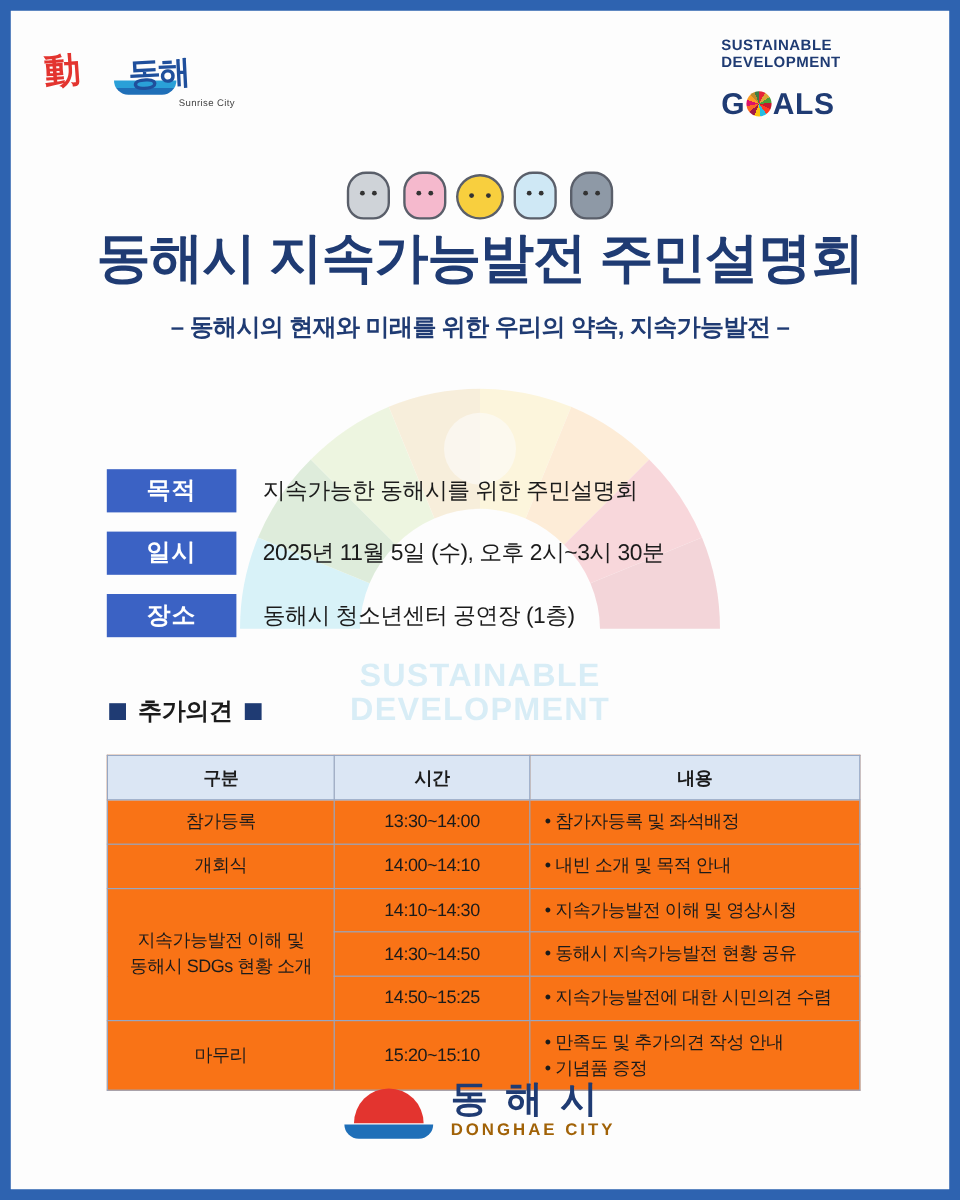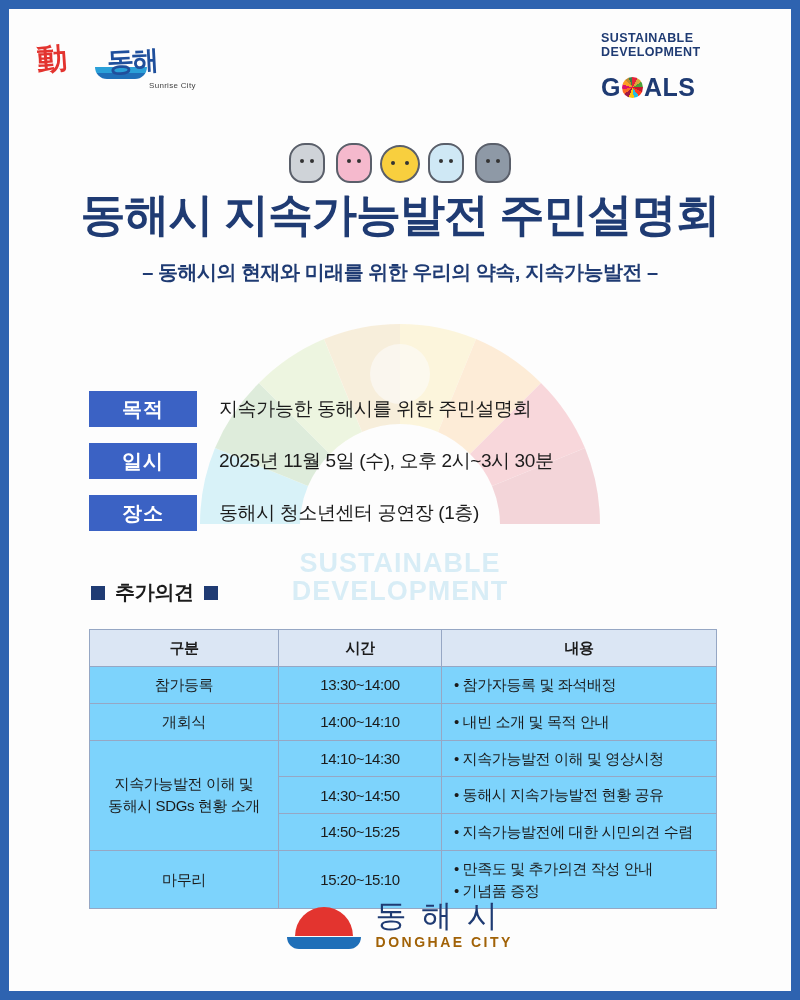--- a/index.html
+++ b/index.html
@@ -270,21 +270,21 @@
     letter-spacing: -0.3px;
   }
 
   
   .schedule-table {
     position: absolute;
     top: 620px;
     left: 80px;
     width: 628px;
     border-collapse: collapse;
-    background: #7dd3fc;
+    background: #f97316;
     font-size: 15px;
     color: #1b1b1b;
   }
   .schedule-table th,
   .schedule-table td {
     border: 1px solid #96a7c4;
     padding: 7px 8px;
     text-align: center;
     letter-spacing: -0.4px;
   }
@@ -331,21 +331,21 @@
     background: #1f6fb8;
     border-radius: 0 0 40px 40px;
   }
   .footer-logo .names {
     display: inline-block;
     vertical-align: middle;
     text-align: left;
   }
   .footer-logo .ko-name {
     font-size: 31px;
-    font-weight: normal;
+    font-weight: bold;
     color: #1f3b73;
     letter-spacing: 3px;
     line-height: 1.05;
   }
   .footer-logo .en-name {
     font-size: 14px;
     font-weight: bold;
     color: #a16207;
     letter-spacing: 2.5px;
   }

